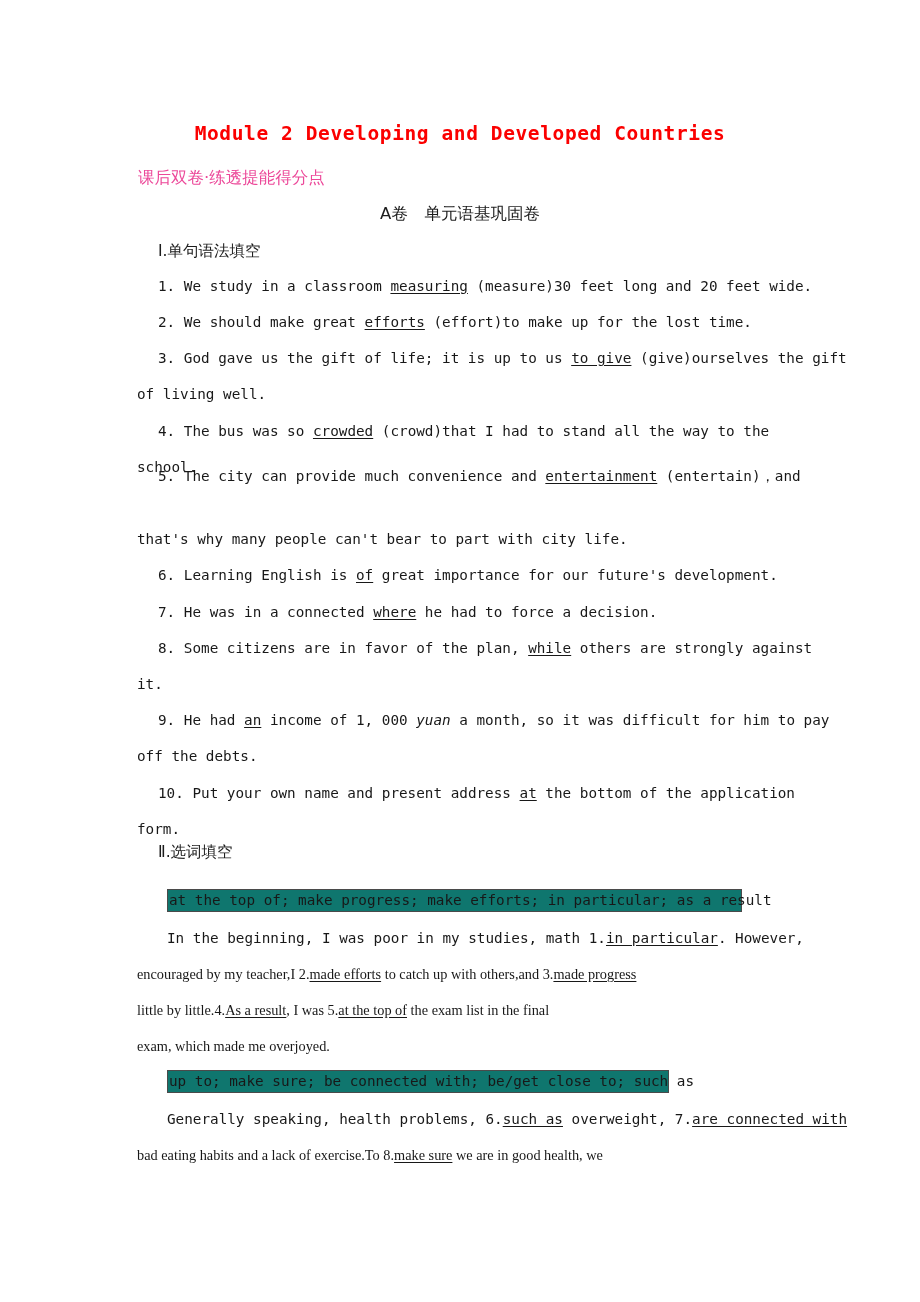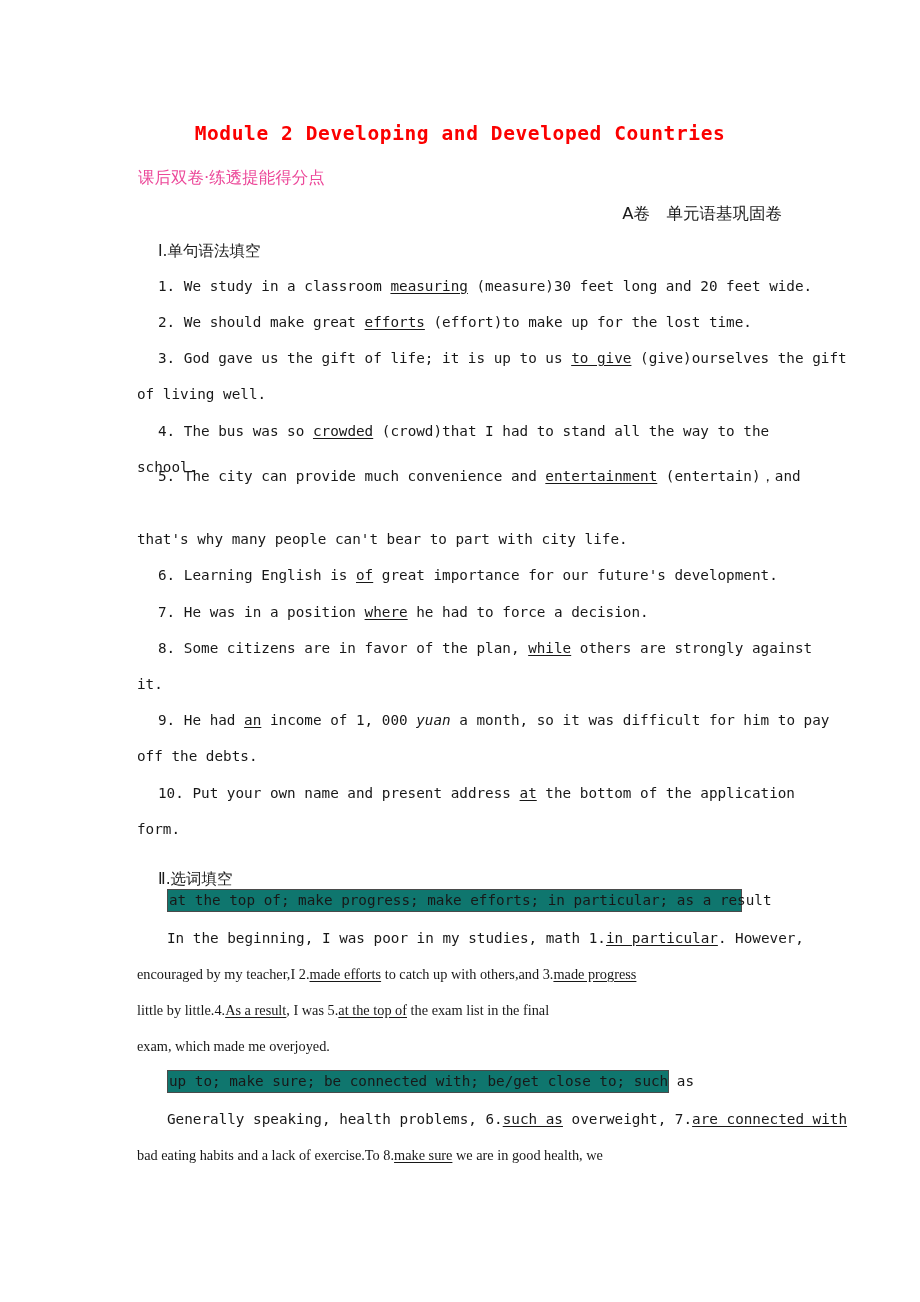--- a/index.html
+++ b/index.html
@@ -50,38 +50,38 @@
     color: #ec4899;
     white-space: nowrap;
   }
 
   
   .part-banner {
     position: absolute;
     left: 138px;
     top: 203px;
     width: 644px;
-    text-align: right;
+    text-align: center;
     font-family: "DejaVu Sans", "Liberation Sans", sans-serif;
     font-size: 16.5px;
     color: #1c1c1c;
     white-space: nowrap;
   }
 
   
   .section-head {
     position: absolute;
     left: 158px;
     font-family: "DejaVu Sans", "Liberation Sans", sans-serif;
     font-size: 15.5px;
     color: #1c1c1c;
     white-space: nowrap;
   }
   #sec-1 { top: 241px; }
-  #sec-2 { top: 869px; }
+  #sec-2 { top: 842px; }
 
   
   .line {
     position: absolute;
     font-family: "DejaVu Sans Mono", "Liberation Mono", monospace;
     font-size: 14.3px;
     color: #181818;
     white-space: nowrap;
     letter-spacing: 0px;
   }
@@ -132,21 +132,21 @@
   <div class="line flush" style="top:386px">of living well.</div>
 
   <div class="line ind" style="top:423px"><span>4. </span><span>The bus was so </span><span class="ans">crowded</span><span> (crowd)that I had to stand all the way to the</span></div>
   <div class="line flush" style="top:459px">school.</div>
 
   <div class="line ind" style="top:467px"><span>5. </span><span>The city can provide much convenience and </span><span class="ans">entertainment</span><span> (entertain)，and</span></div>
   <div class="line flush" style="top:531px">that's why many people can't bear to part with city life.</div>
 
   <div class="line ind" style="top:567px"><span>6. </span><span>Learning English is </span><span class="ans">of</span><span> great importance for our future's development.</span></div>
 
-  <div class="line ind" style="top:604px"><span>7. </span><span>He was in a position </span><span class="ans">where</span><span> he had to force a decision.</span></div>
+  <div class="line ind" style="top:604px"><span>7. </span><span>He was in a connected </span><span class="ans">where</span><span> he had to force a decision.</span></div>
 
   <div class="line ind" style="top:640px"><span>8. </span><span>Some citizens are in favor of the plan, </span><span class="ans">while</span><span> others are strongly against</span></div>
   <div class="line flush" style="top:676px">it.</div>
 
   <div class="line ind" style="top:712px"><span>9. </span><span>He had </span><span class="ans">an</span><span> income of 1, 000 </span><span class="ital">yuan</span><span> a month, so it was difficult for him to pay</span></div>
   <div class="line flush" style="top:748px">off the debts.</div>
 
   <div class="line ind" style="top:785px"><span>10. </span><span>Put your own name and present address </span><span class="ans">at</span><span> the bottom of the application</span></div>
   <div class="line flush" style="top:821px">form.</div>
 

